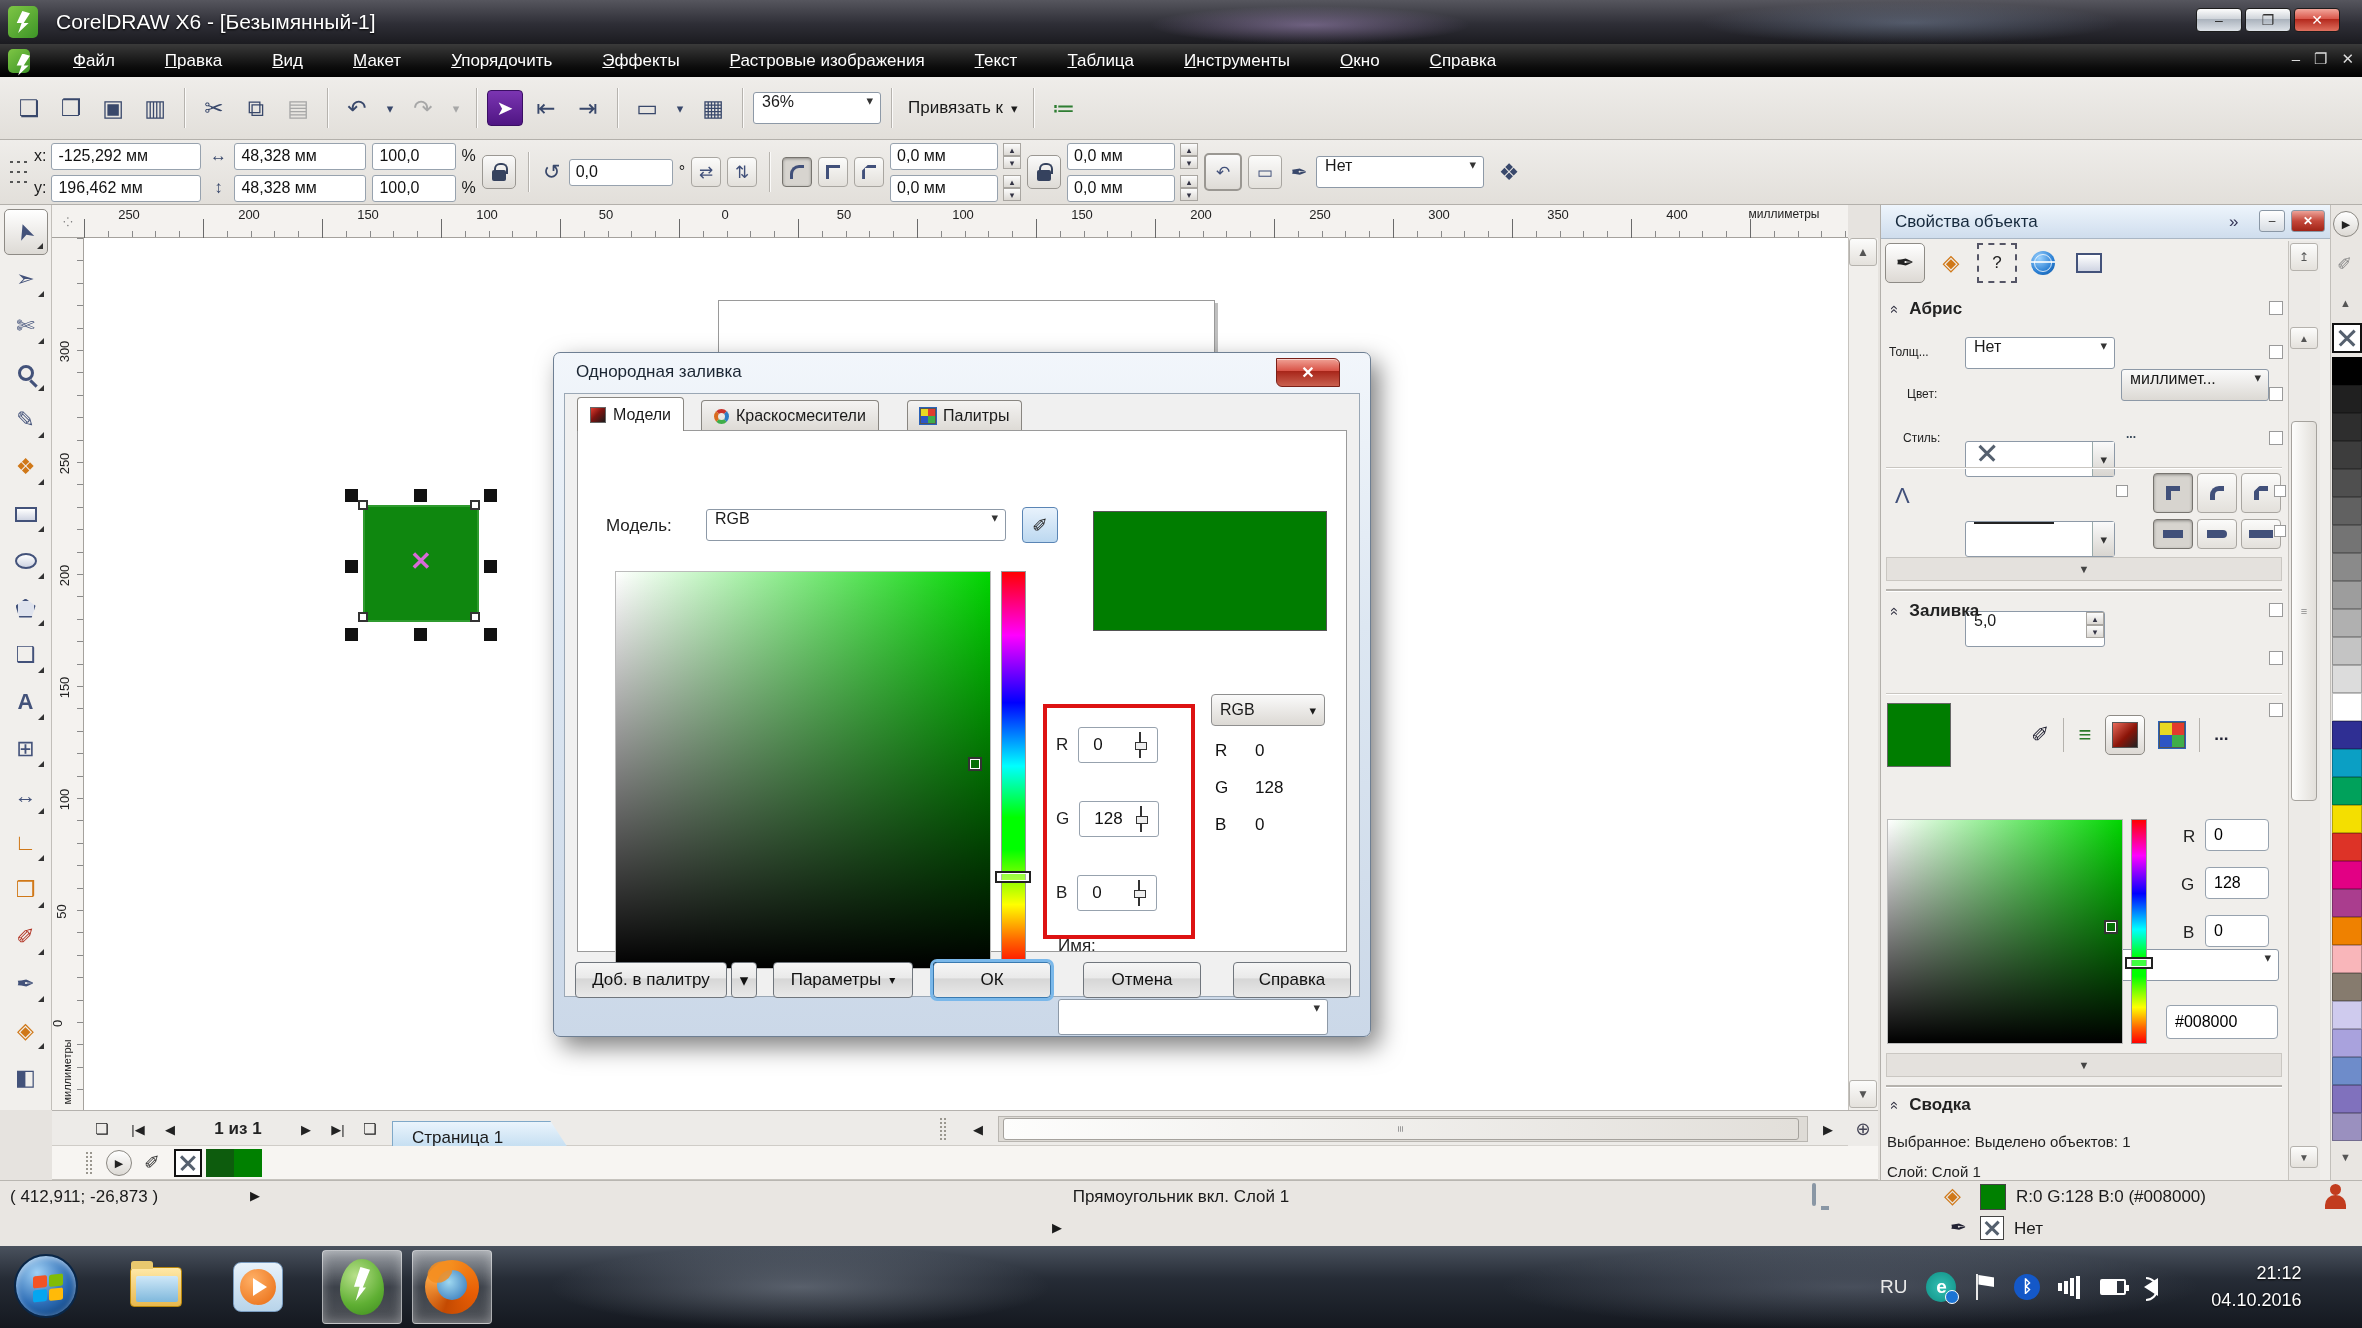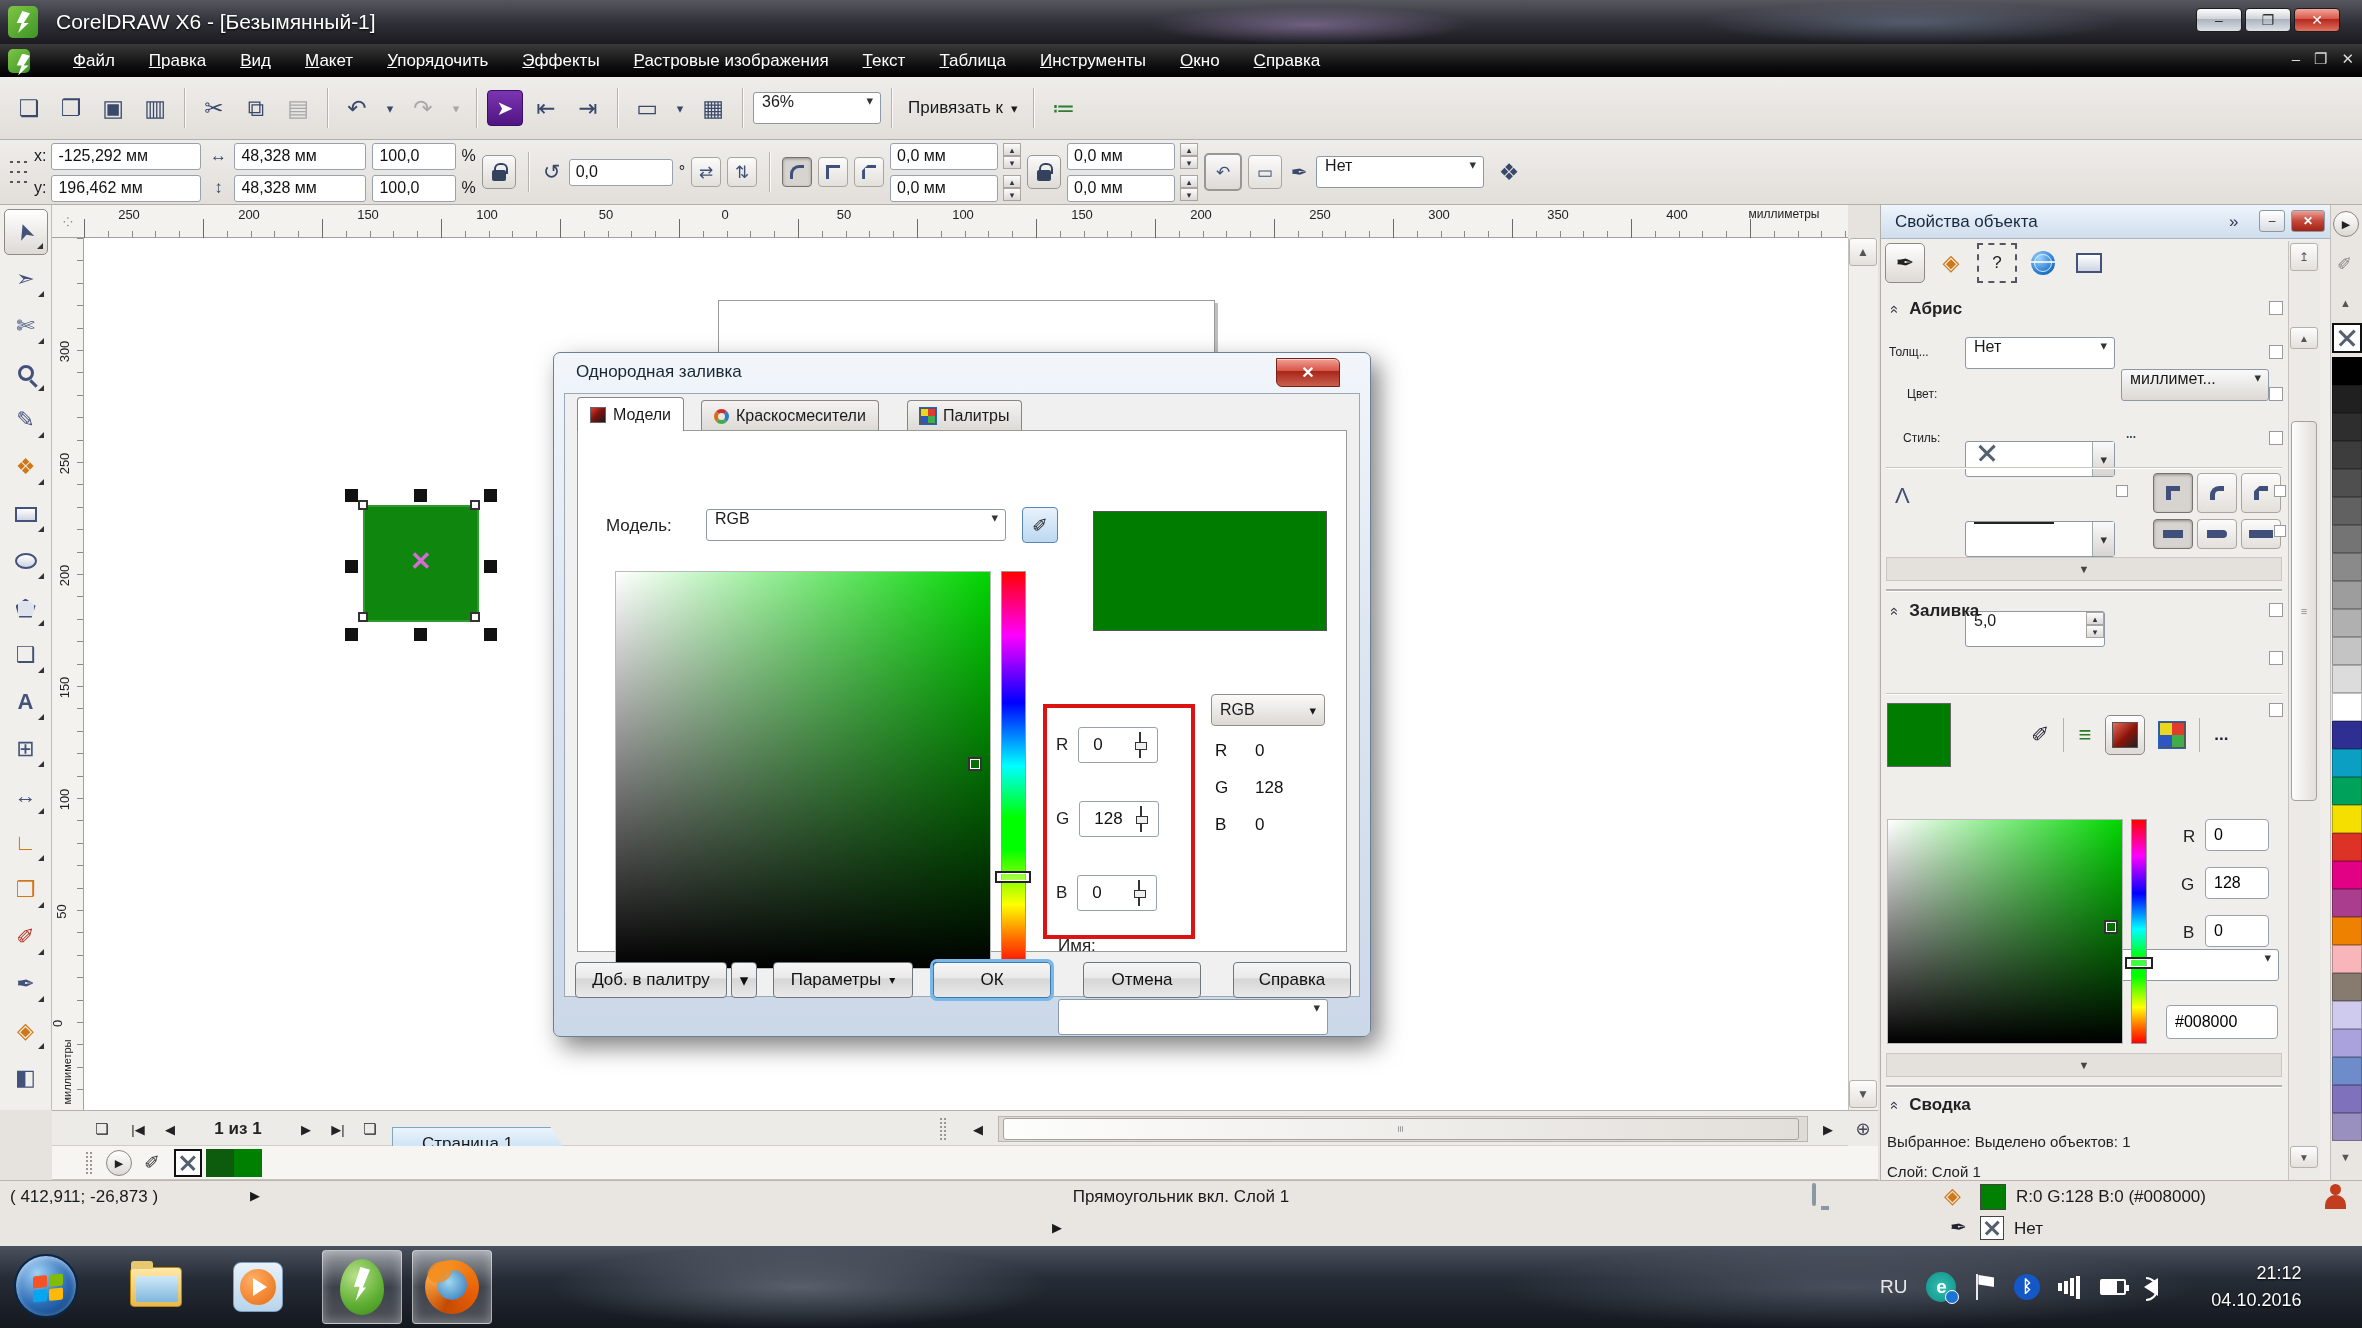--- a/index.html
+++ b/index.html
@@ -22,21 +22,21 @@
   #titlebar .t-text{left:56px;top:10px;font-size:21px;color:#fff;text-shadow:0 1px 2px #000;}
   .winbtn{width:46px;height:24px;border:1px solid #1c1c1c;border-radius:4px;
     background:linear-gradient(#fdfdfd,#cfd4da 45%,#aab2bc 46%,#dde2e8);
     display:flex;align-items:center;justify-content:center;font-size:14px;color:#333;}
   .winbtn.close{background:linear-gradient(#f2a69b,#d9564a 45%,#b3281c 46%,#e0705f);color:#fff;}
 
   
   #menubar{left:0;top:44px;width:2362px;height:33px;
     background:linear-gradient(#3a3a3a,#0c0c0c 70%,#000);display:flex;align-items:center;}
   .corel-logo.small{width:22px;height:24px;margin-left:8px;}
-  #menu-items{display:flex;align-items:center;margin-left:26px;gap:0;}
+  #menu-items{display:flex;align-items:center;margin-left:26px;gap:16px;}
   .menu-item{display:block;color:#fff;font-size:17px;padding:4px 17px;cursor:default;}
   .menu-item::first-letter{text-decoration:underline;}
   #menubar .doc-controls{position:absolute;right:8px;top:6px;display:flex;gap:14px;color:#dcdcdc;font-size:15px;}
 
   
   .bar{background:linear-gradient(#efedea,#e2dfda);border-bottom:1px solid #b3b0ab;}
   #stdbar{left:0;top:77px;width:2362px;height:63px;display:flex;align-items:center;padding-left:10px;gap:4px;}
   #propbar{left:0;top:140px;width:2362px;height:65px;display:flex;align-items:center;padding-left:8px;gap:6px;}
   .tbtn{width:38px;height:38px;border-radius:4px;display:flex;align-items:center;justify-content:center;
     font-size:23px;color:#39486b;}
@@ -195,23 +195,23 @@
   .sw{position:absolute;left:1px;width:30px;height:28px;border:1px solid rgba(0,0,0,.25);}
   #sw-none{height:30px;background:#fff;border:2px solid #111;}
   .flyout{width:26px;height:26px;border-radius:50%;border:1px solid #8a8781;background:linear-gradient(#fff,#dcd9d4);
     display:flex;align-items:center;justify-content:center;font-size:11px;color:#222;}
 
   
   #navigator{left:52px;top:1110px;width:1796px;height:36px;background:#edebe8;border-top:1px solid #b5b2ae;
     border-bottom:1px solid #cfccc7;}
   .navico{position:absolute;top:4px;width:28px;height:28px;display:flex;align-items:center;justify-content:center;
     font-size:15px;color:#222;}
-  #pagetab{left:340px;top:16px;width:180px;height:33px;background:linear-gradient(#eaf4fc,#bcd9ef);
+  #pagetab{left:340px;top:10px;width:180px;height:33px;background:linear-gradient(#eaf4fc,#bcd9ef);
     border:1px solid #7fa8c8;clip-path:polygon(0 0,88% 0,100% 100%,0 100%);
-    display:flex;align-items:center;padding-left:29px;font-size:17px;}
+    display:flex;align-items:center;padding-left:19px;font-size:17px;}
   #hscroll-track{left:946px;top:5px;width:810px;height:26px;background:#dedbd6;border:1px solid #b9b6b1;}
   #navcorner{left:1848px;top:1110px;width:30px;height:36px;background:#edebe8;border-top:1px solid #b5b2ae;
     display:flex;align-items:center;justify-content:center;color:#445;font-size:18px;}
   #docpal{left:52px;top:1146px;width:1826px;height:34px;background:#f7f5f2;border-bottom:1px solid #c6c3be;}
   .dots{width:6px;height:22px;border-left:2px dotted #9a978f;border-right:2px dotted #9a978f;}
 
   
   #status1{left:0;top:1180px;width:2362px;height:33px;background:#e9e6e2;border-top:1px solid #b9b6b1;font-size:17px;}
   #status2{left:0;top:1213px;width:2362px;height:33px;background:#e9e6e2;font-size:17px;}
   .monitor{width:26px;height:20px;border:2px solid #8a97a5;border-radius:3px;background:linear-gradient(#dfe8f0,#b7c6d4);position:relative;}

